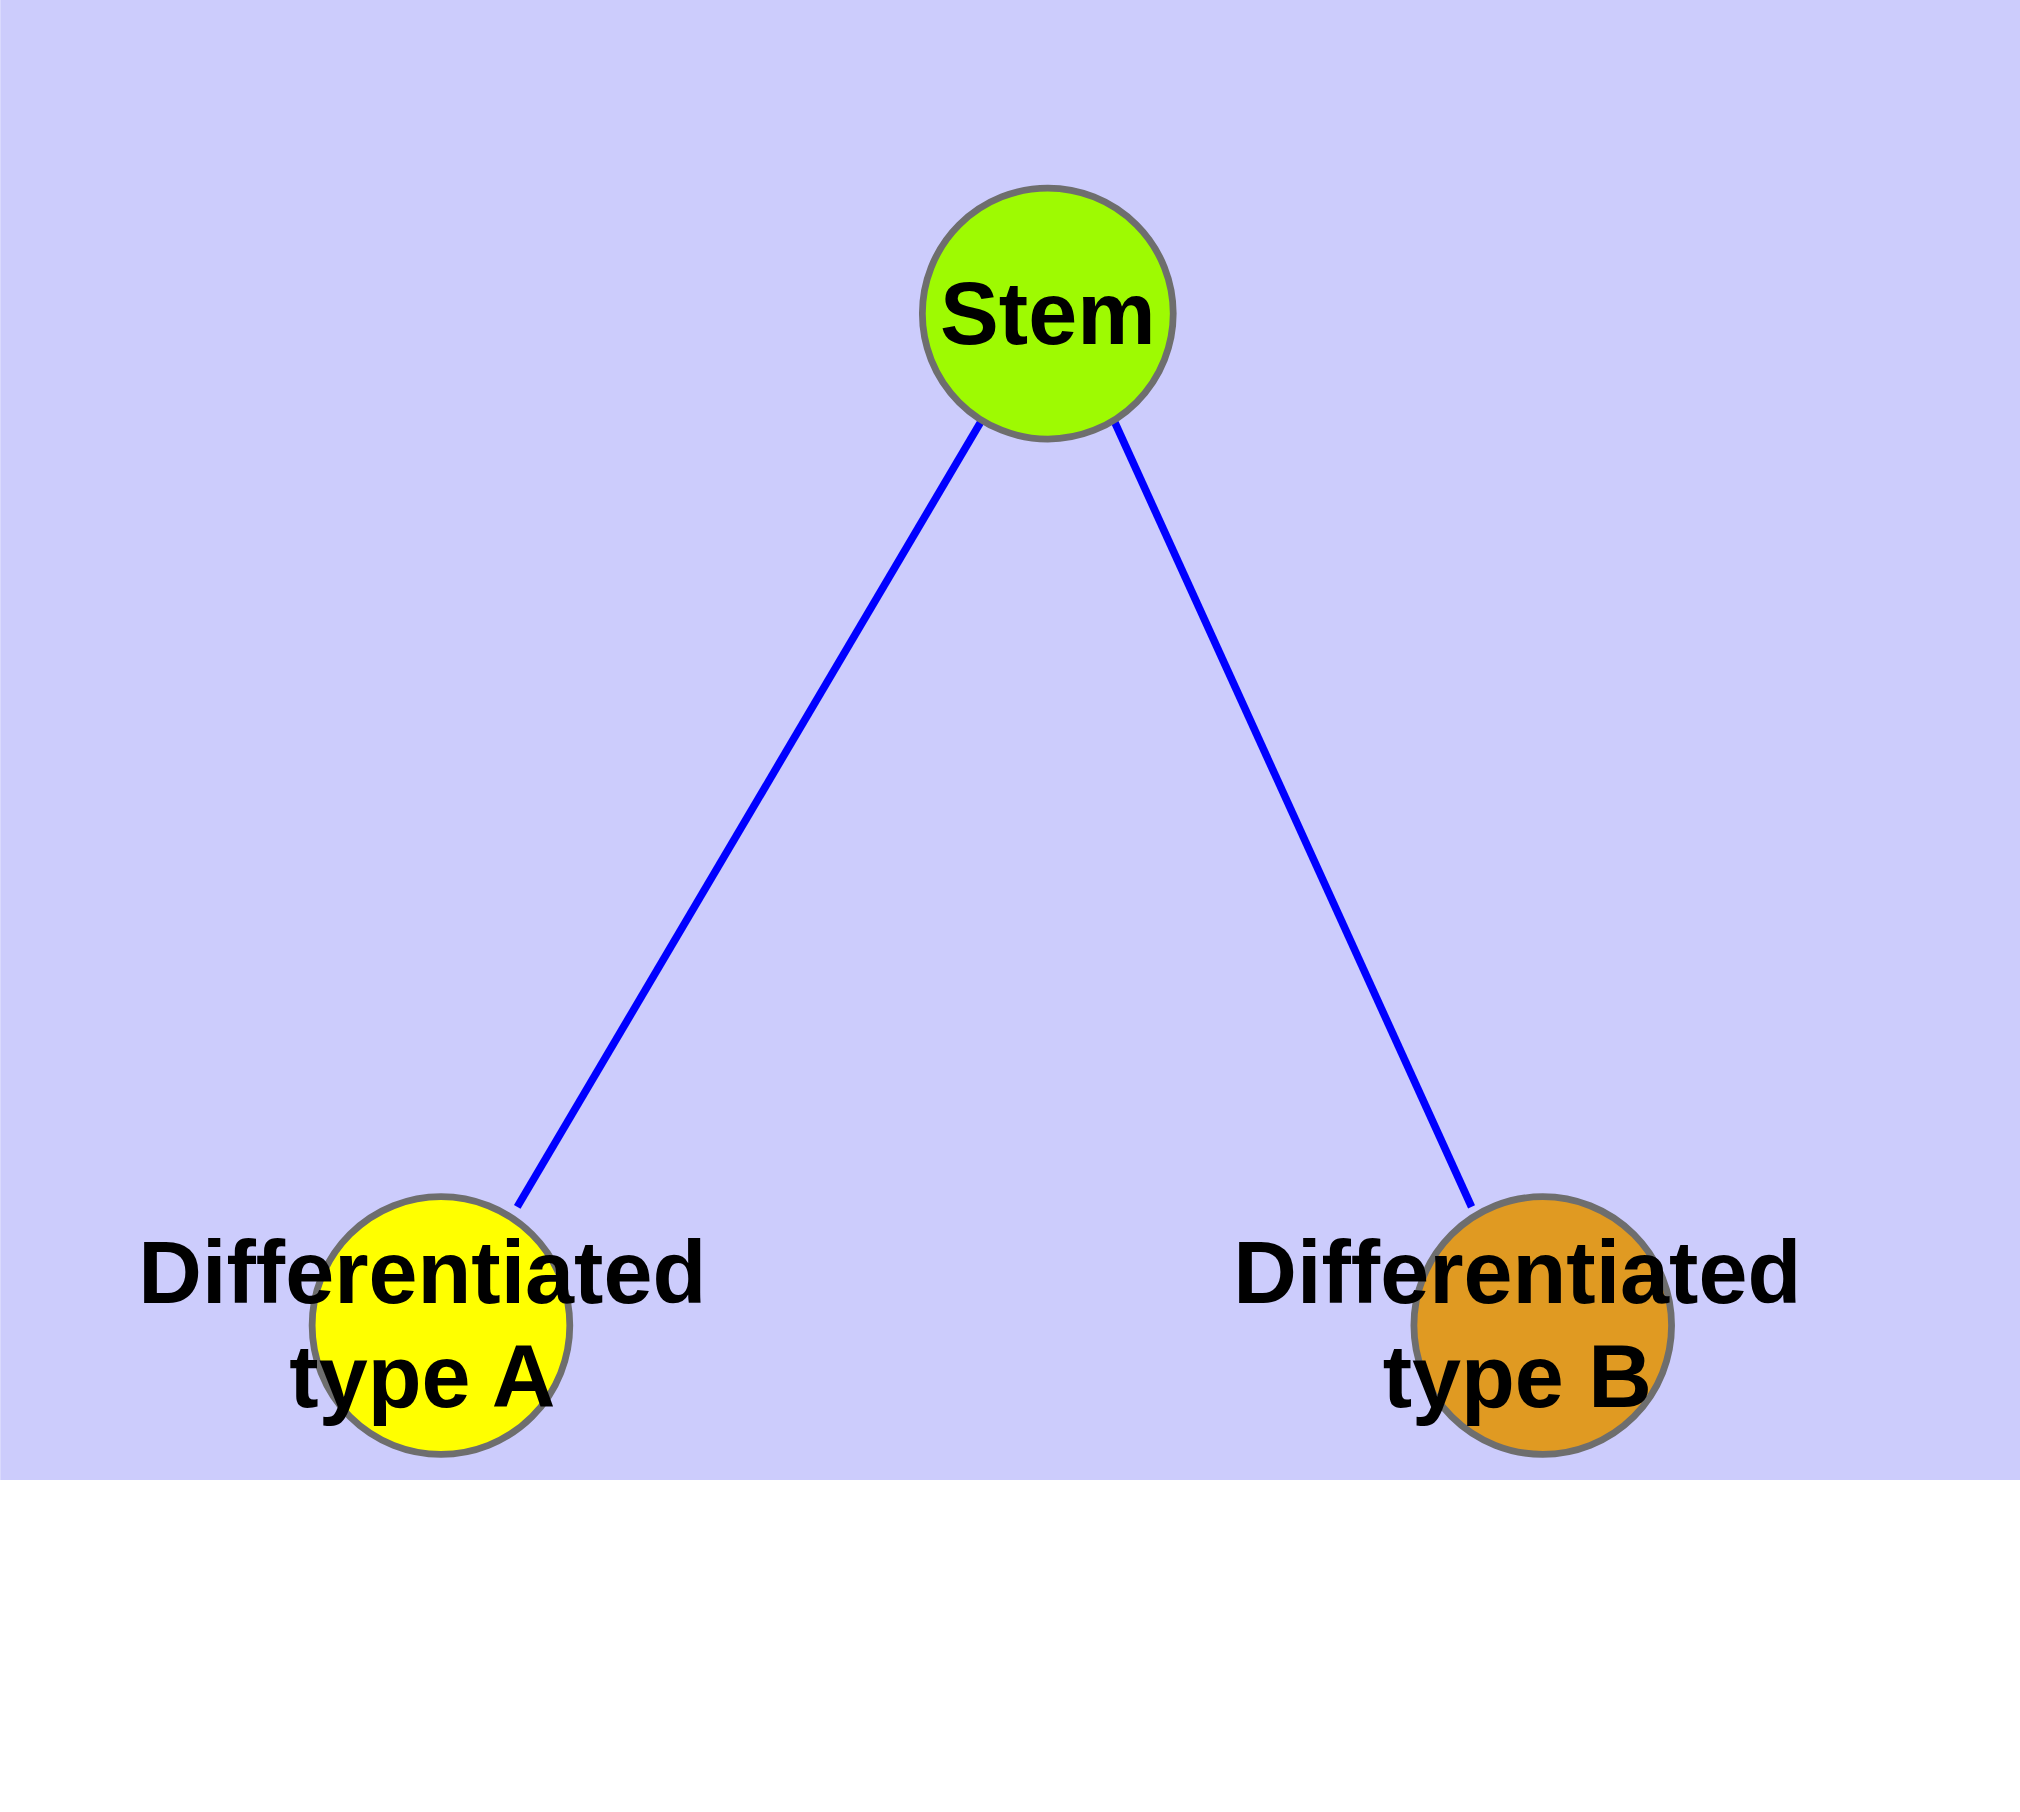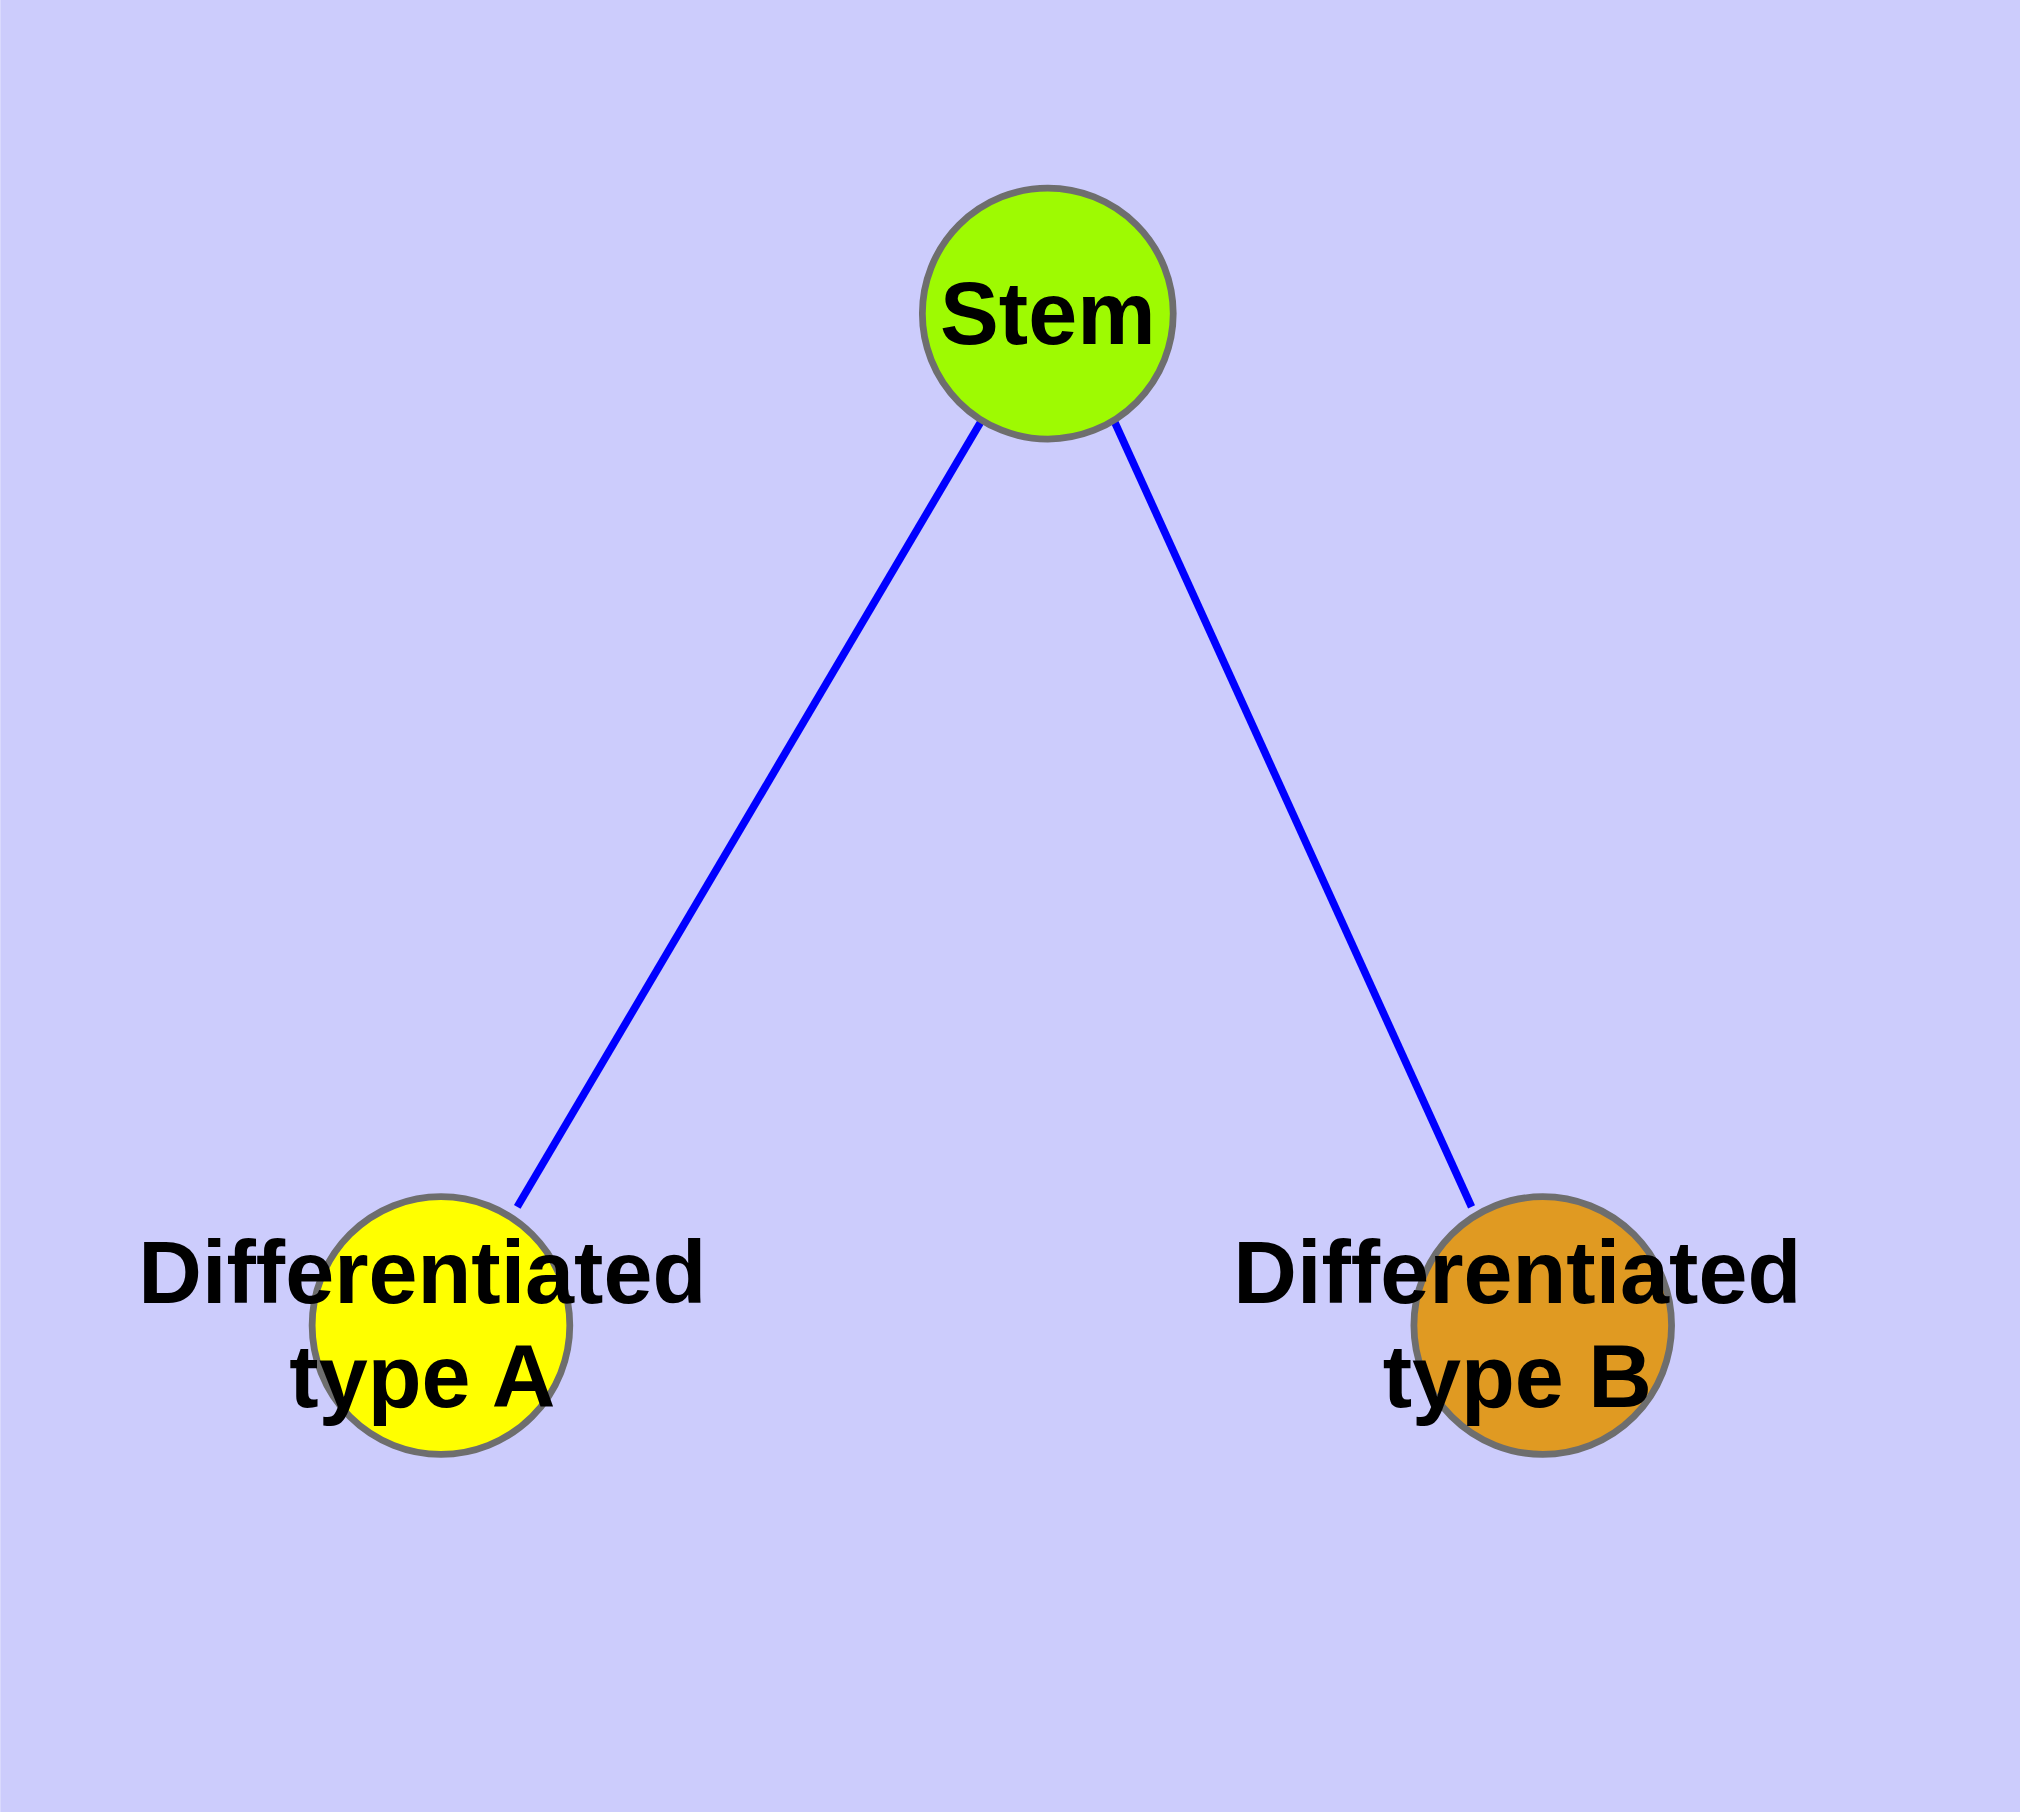--- a/index.html
+++ b/index.html
@@ -25,21 +25,21 @@
   .node-label {
     font-weight: bold;
     fill: #000000;
     font-family: "Liberation Sans", "DejaVu Sans", sans-serif;
     paint-order: normal;
   }
 </style>
 </head>
 <body>
 
-<div id="stage" style="width: 2021px; height: 1812px;">
+<div id="stage" style="width: 2021px; height: 1480px;">
   <svg id="canvas" viewBox="0 0 2384 2138" xmlns="http://www.w3.org/2000/svg" style="width: 2021px; height: 1812px;">
 
     <rect id="bg-rect" x="0" y="0" width="2384" height="2138" fill="#ccccfc"></rect>
 
     <g id="edges-layer">
       <line id="edge-0" x1="1158" y1="496" x2="610" y2="1424" stroke="#0000ff" stroke-width="9" stroke-linecap="butt"></line>
       <line id="edge-1" x1="1314" y1="496" x2="1736" y2="1424" stroke="#0000ff" stroke-width="9" stroke-linecap="butt"></line>
     </g>
 
     <g id="nodes-layer">

